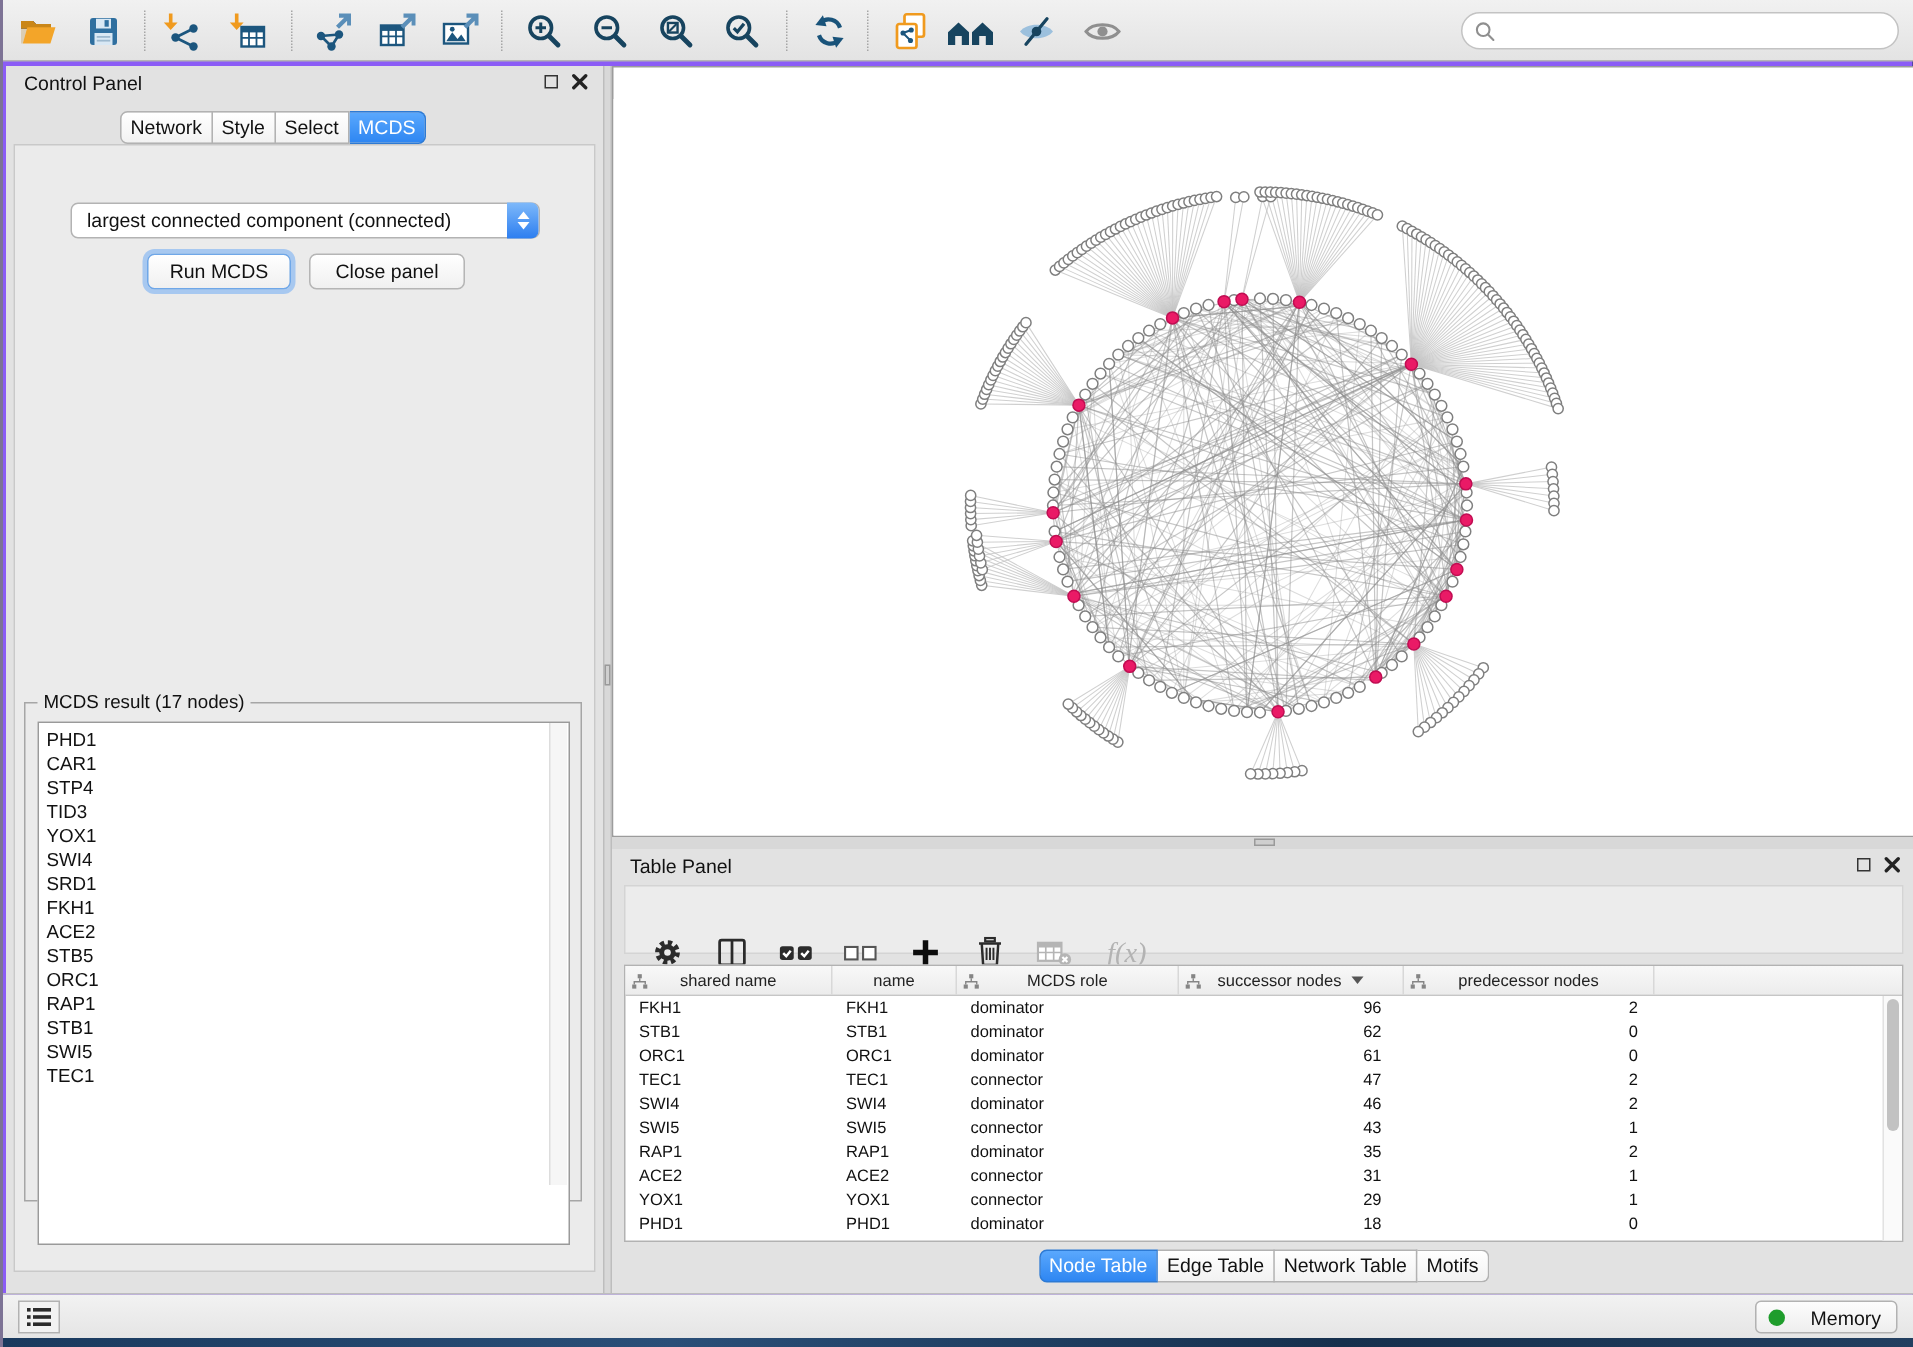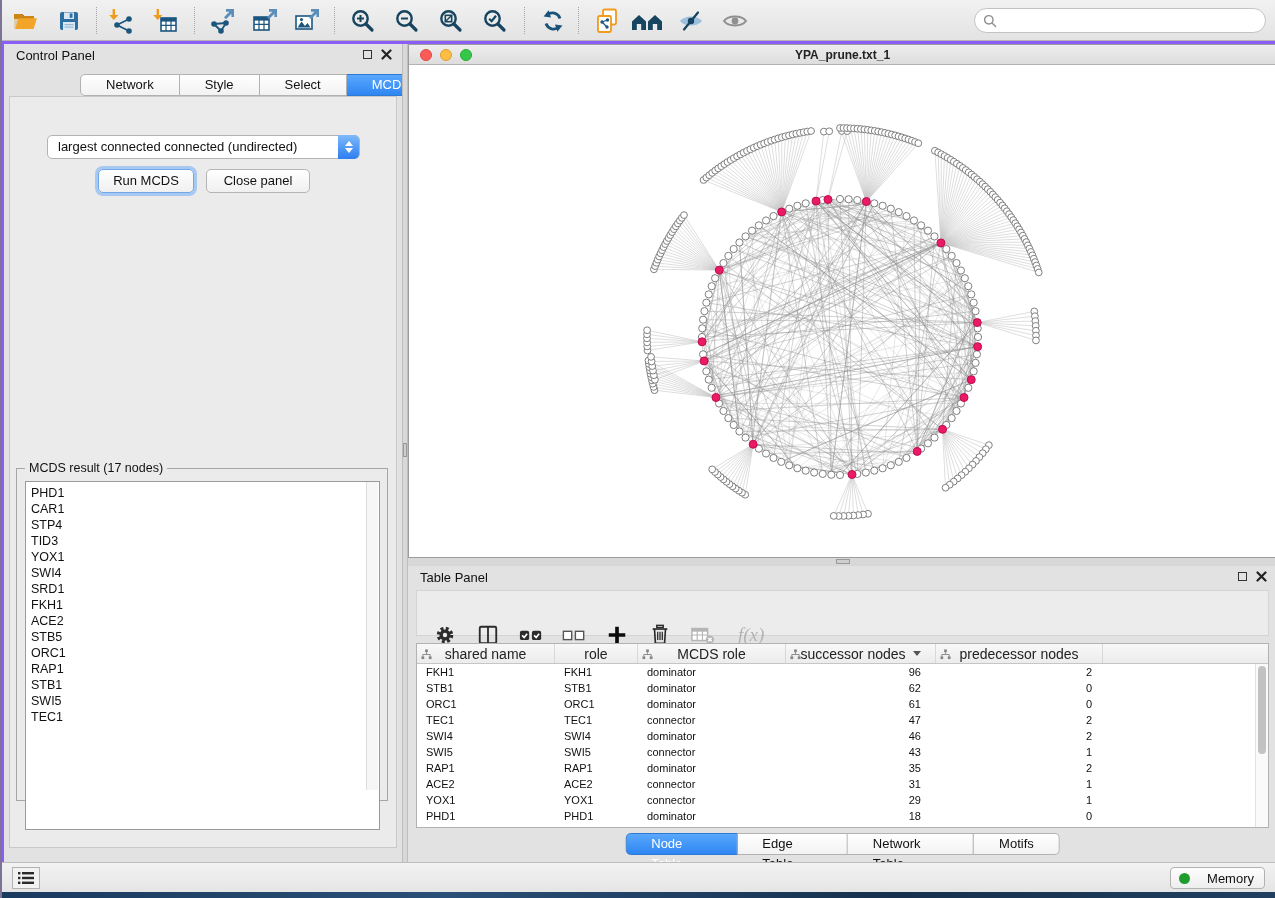--- a/index.html
+++ b/index.html
@@ -15,21 +15,21 @@
   .tb-sep { position:absolute; top:7px; height:27px; border-left:1px dotted #a6a6a6; }
   #search-box { position:absolute; left:972px; top:8px; width:292px; height:25px;
     background:#fff; border:1px solid #c3c3c3; border-radius:13px; display:flex; align-items:center; padding-left:8px; }
   #search-box input { border:none; outline:none; flex:1; font-size:13px; background:transparent; font-family:"Liberation Sans",sans-serif; }
 
   
   #control-panel { position:absolute; left:2px; top:44px; width:398px; height:818px; background:#e2e2e2; }
   .panel-title { position:absolute; left:12px; top:4px; font-size:13px; color:#111; }
   .win-btns { position:absolute; right:10px; top:5px; display:flex; gap:9px; align-items:center; }
   #cp-tabs { position:absolute; left:76px; top:30px; display:flex; }
-  .seg-tab { height:22px; padding:0 25px; font-size:13px; line-height:20px; color:#111;
+  .seg-tab { height:22px; padding:0 6px; font-size:13px; line-height:20px; color:#111;
     background:linear-gradient(#ffffff,#f2f2f2); border:1px solid #b2b2b2; border-left:none; cursor:default; }
   .seg-tab:first-child { border-left:1px solid #b2b2b2; border-radius:5px 0 0 5px; }
   .seg-tab:last-child { border-radius:0 5px 5px 0; }
   .seg-tab.sel { background:linear-gradient(#5aa8fd,#2e86f2); color:#fff; border-color:#2d7ad4; }
 
   #cp-body { position:absolute; left:5px; top:52px; width:388px; height:752px;
     background:#ebebeb; border:1px solid #c9c9c9; }
   #opt-label { position:absolute; left:0; top:18px; width:100%; text-align:center; font-size:13px; color:#111; }
   #opt-select { position:absolute; left:37px; top:38px; width:313px; height:24px; background:#fff;
     border:1px solid #b3b3b3; border-radius:5px; font-size:13px; line-height:22px; padding-left:10px; color:#111; }
@@ -69,21 +69,21 @@
   #net-canvas { position:absolute; left:0; top:21px; width:867px; height:491px; background:#fff; }
 
   
   #table-panel { position:absolute; left:406px; top:566px; width:869px; height:296px; background:#e2e2e2; }
   #tp-toolbar { position:absolute; left:8px; top:24px; width:853px; height:46px;
     background:#ececec; border:1px solid #d4d4d4; display:flex; align-items:center; padding-left:16px; gap:19px; }
   .tt-icon { width:24px; height:24px; display:flex; align-items:center; justify-content:center;margin-top:44px; }
   #tp-table { position:absolute; left:8px; top:77px; width:853px; height:185px; background:#fff; border:1px solid #b2b2b2; }
   #tp-head { display:flex; height:20px; background:linear-gradient(#f8f8f8,#ececec); border-bottom:1px solid #c6c6c6; }
   .hcell { position:relative; display:flex; align-items:center; justify-content:center; gap:3px;
-    font-size:14px; color:#222; border-right:1px solid #d8d8d8; }
+    font-size:11px; color:#222; border-right:1px solid #d8d8d8; }
   .hcell svg.hier { position:absolute; left:4px; top:5px; }
   .sort-arrow { width:0; height:0; border-left:4px solid transparent; border-right:4px solid transparent; border-top:5px solid #555; margin-left:4px; }
   .trow { display:flex; height:16px; }
   .tcell { font-size:11px; color:#111; line-height:16px; overflow:hidden; white-space:nowrap; }
   .w1 { width:138px; } .w2 { width:83px; } .w3 { width:148px; } .w4 { width:150px; } .w5 { width:167px; }
   .wf { flex:1; border-right:none !important; }
   .tcell.w1,.tcell.w2,.tcell.w3 { padding-left:9px; }
   .tcell.w4 { text-align:right; padding-right:15px; }
   .tcell.w5 { text-align:right; padding-right:11px; }
   #tp-scroll { position:absolute; right:0; top:20px; bottom:0; width:13px; background:#fafafa; border-left:1px solid #e2e2e2; }
@@ -263,21 +263,21 @@
     </div>
     <div id="cp-tabs">
         <div class="seg-tab">Network</div>
         <div class="seg-tab">Style</div>
         <div class="seg-tab">Select</div>
         <div class="seg-tab sel">MCDS</div>
       </div>
 
     <div id="cp-body">
       <div id="opt-select">
-        <span>largest connected connected (undirected)</span>
+        <span>largest connected component (connected)</span>
         <span class="stepper">
             <span class="tri-up"></span>
             <span class="tri-dn"></span>
           </span>
       </div>
       <div class="btn" id="run-btn">Run MCDS</div>
       <div class="btn" id="close-btn">Close panel</div>
 
       <div id="result-box">
         <div id="result-legend">MCDS result (17 nodes)</div>
@@ -301,28 +301,20 @@
         <div id="result-scroll" style="right:9px;top:13px;bottom:10px;"></div>
       </div>
     </div>
   </div>
 
   <div id="vsplit">
       <div class="grip"></div>
     </div>
 
   <div id="net-frame">
-    <div id="net-title">
-      <div id="traffic">
-        <span class="tl r"></span>
-        <span class="tl y"></span>
-        <span class="tl g"></span>
-      </div>
-      <span>YPA_prune.txt_1</span>
-    </div>
     <div id="net-canvas">
       <svg id="net-svg" width="867" height="491" viewBox="0 0 867 491">
           <g>
             <line x1="306.1338667596893" y1="329.75754223598" x2="497.48200702603674" y2="391.9303218460532" stroke="#9c9c9c" stroke-width="0.7" opacity="0.35"></line>
             <line x1="456.85862141283" y1="406.55564060055906" x2="413.70401376812606" y2="134.08817121860204" stroke="#9c9c9c" stroke-width="0.7" opacity="0.35"></line>
             <line x1="568.7276885231015" y1="262.33490830495475" x2="405.14137858717" y2="406.55564060055906" stroke="#9c9c9c" stroke-width="0.7" opacity="0.35"></line>
             <line x1="357.0559022928985" y1="154.48274628072187" x2="497.48200702603674" y2="150.06967815394682" stroke="#9c9c9c" stroke-width="0.7" opacity="0.35"></line>
             <line x1="512.1143648163613" y1="159.35565477625727" x2="372.24245776401995" y2="146.13386675968934" stroke="#9c9c9c" stroke-width="0.7" opacity="0.35"></line>
             <line x1="330.4023294158452" y1="365.467500618159" x2="294.08817121860204" y2="288.29598623187405" stroke="#9c9c9c" stroke-width="0.7" opacity="0.35"></line>
             <line x1="562.2457992487311" y1="228.35565477625727" x2="413.70401376812606" y2="407.91182878139796" stroke="#9c9c9c" stroke-width="0.7" opacity="0.35"></line>
@@ -1205,21 +1197,21 @@
           <div class="hcell w1">
             <svg class="hier" width="11" height="11" viewBox="0 0 12 12">
               <rect x="4.5" y="0.5" width="3" height="3" fill="#858585"></rect>
               <rect x="0.5" y="8" width="3" height="3" fill="#858585"></rect>
               <rect x="8.5" y="8" width="3" height="3" fill="#858585"></rect>
               <path d="M6 3.5v2.5M2 8V6h8v2" fill="none" stroke="#858585"></path>
             </svg>
             <span>shared name</span>
           </div>
           <div class="hcell w2">
-            <span>role</span>
+            <span>name</span>
           </div>
           <div class="hcell w3">
             <svg class="hier" width="11" height="11" viewBox="0 0 12 12">
               <rect x="4.5" y="0.5" width="3" height="3" fill="#858585"></rect>
               <rect x="0.5" y="8" width="3" height="3" fill="#858585"></rect>
               <rect x="8.5" y="8" width="3" height="3" fill="#858585"></rect>
               <path d="M6 3.5v2.5M2 8V6h8v2" fill="none" stroke="#858585"></path>
             </svg>
             <span>MCDS role</span>
           </div>

